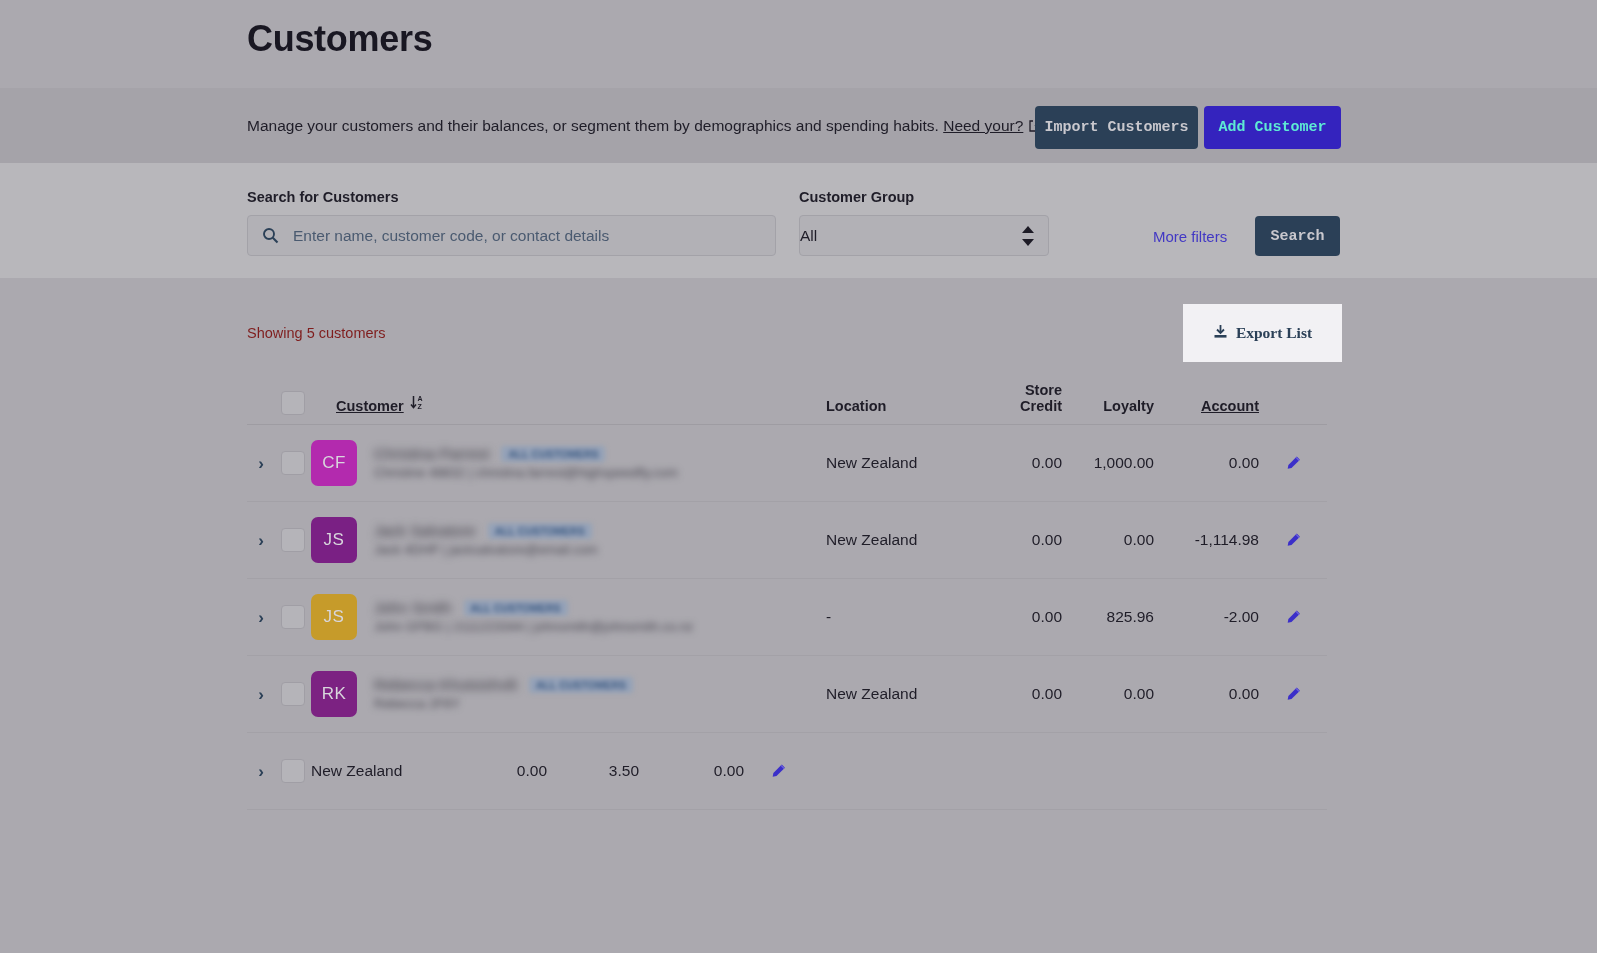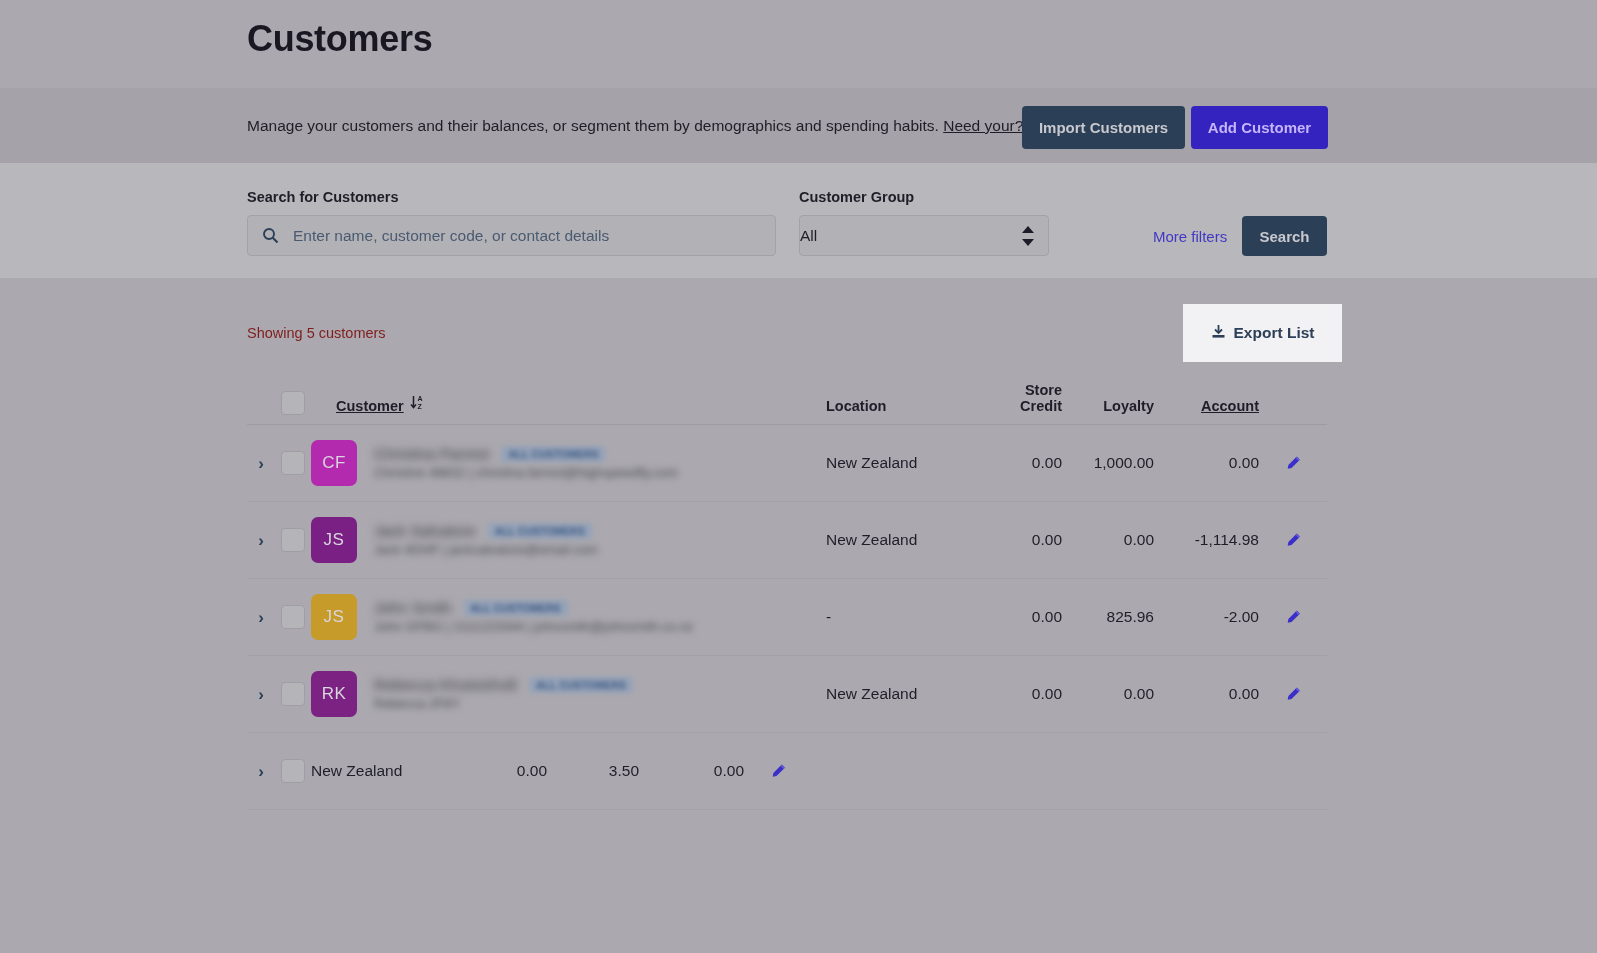--- a/index.html
+++ b/index.html
@@ -35,30 +35,30 @@
   .need-help {
     color:#1f1d28; text-decoration:underline; cursor:pointer;
   }
   .ext-icon {
     display:inline-block; margin-left:5px; position:relative; top:2px;
   }
 
   .btn {
     position:absolute; border:none; border-radius:4px;
     font-size:15px; font-weight:bold; cursor:pointer;
-    font-family:Liberation Sans, sans-serif;
-    display:flex; align-items:center; justify-content:center;
+    font-family:Liberation Mono, monospace;
+    display:flex; align-items:center; justify-content:center;margin-left:13px;
   }
   .btn-import {
     left:1022px; top:106px; width:163px; height:43px;
     background:#2b4057; color:#c9c8ce;
   }
   .btn-add {
     left:1191px; top:106px; width:137px; height:43px;
-    background:#3423be; color:#c4b5fd;
+    background:#3423be; color:#5eead4;
   }
 
   
   .field-label {
     position:absolute; font-size:14.5px; font-weight:bold; color:#1f1d28;text-align:center;
   }
   .lbl-search { left:247px; top:189px; }
   .lbl-group  { left:799px; top:189px; }
 
   .search-box {
@@ -104,21 +104,21 @@
     position:absolute; left:247px; top:325px;
     font-size:14.5px; color:#7f1d1d;
   }
 
   .export-panel {
     position:absolute; left:1183px; top:304px; width:159px; height:58px;
     background:#f2f1f4;
     display:flex; align-items:center; justify-content:center; gap:8px;
     cursor:pointer;
   }
-  .export-label { font-size:15.5px; font-weight:bold; color:#2b4057; }
+  .export-label { font-size:15.5px; font-weight:bold; color:#2b4057;font-family:Liberation Serif, serif; }
 
   
   .table { position:absolute; left:247px; top:370px; width:1080px; }
   .thead {
     display:flex; align-items:flex-end; height:55px;
     border-bottom:1px solid #9e9ca2;
     padding-bottom:9px;
   }
   .trow {
     display:flex; align-items:center; height:77px;

